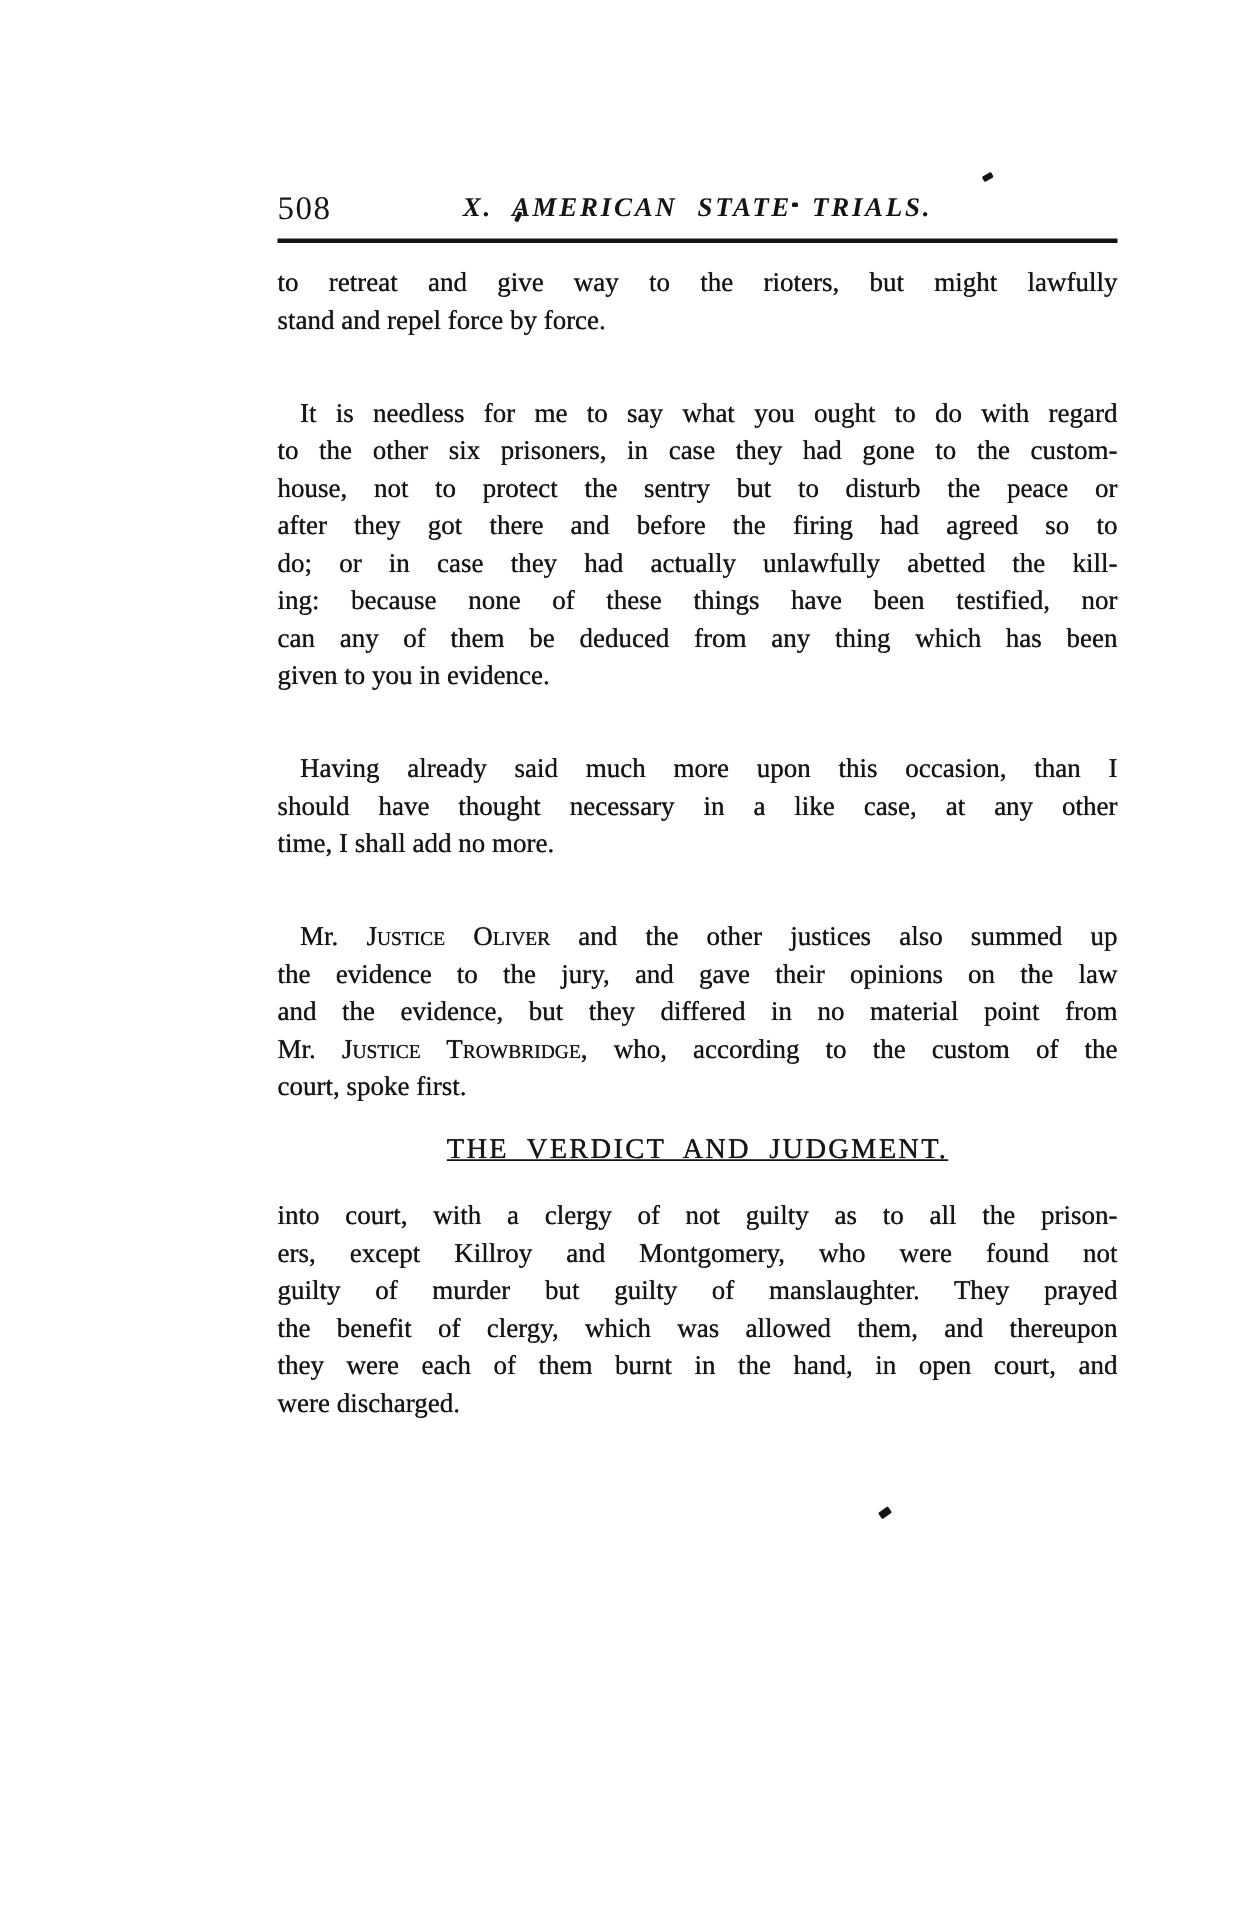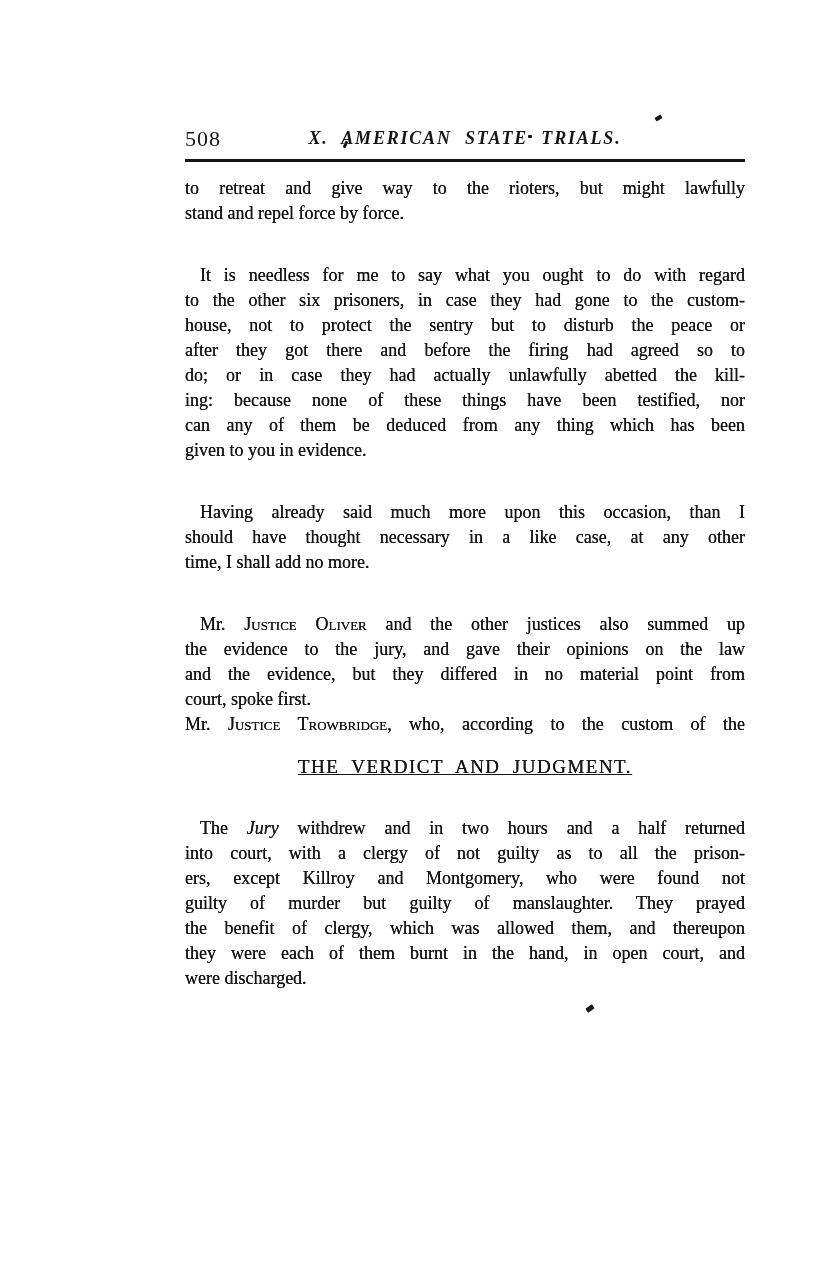--- a/index.html
+++ b/index.html
@@ -84,26 +84,25 @@
         </div>
         <div class="paragraph">
           <div class="line indent">Having already said much more upon this occasion, than I</div>
           <div class="line">should have thought necessary in a like case, at any other</div>
           <div class="line last">time, I shall add no more.</div>
         </div>
         <div class="paragraph">
           <div class="line indent">Mr. <span class="sc">Justice Oliver</span> and the other justices also summed up</div>
           <div class="line">the evidence to the jury, and gave their opinions on the law</div>
           <div class="line">and the evidence, but they differed in no material point from</div>
+          <div class="line">Mr. <span class="sc">Justice Trowbridge</span>, who, according to the custom of the</div>
           <div class="line last">court, spoke first.</div>
-          <div class="line">Mr. <span class="sc">Justice Trowbridge</span>, who, according to the custom of the</div>
         </div>
         <div class="section-heading">THE VERDICT AND JUDGMENT.</div>
         <div class="paragraph">
-          <div class="line indent">The <span class="it">Jury</span> withdrew and in two hours and a half returned</div>
           <div class="line">into court, with a clergy of not guilty as to all the prison-</div>
           <div class="line">ers, except Killroy and Montgomery, who were found not</div>
           <div class="line">guilty of murder but guilty of manslaughter. They prayed</div>
           <div class="line">the benefit of clergy, which was allowed them, and thereupon</div>
           <div class="line">they were each of them burnt in the hand, in open court, and</div>
           <div class="line last">were discharged.</div>
         </div>
       </div>
   </div>
 <div class="speck" style="left: 344px; top: 141px; width: 3px; height: 7px; transform: rotate(25deg);"></div>

